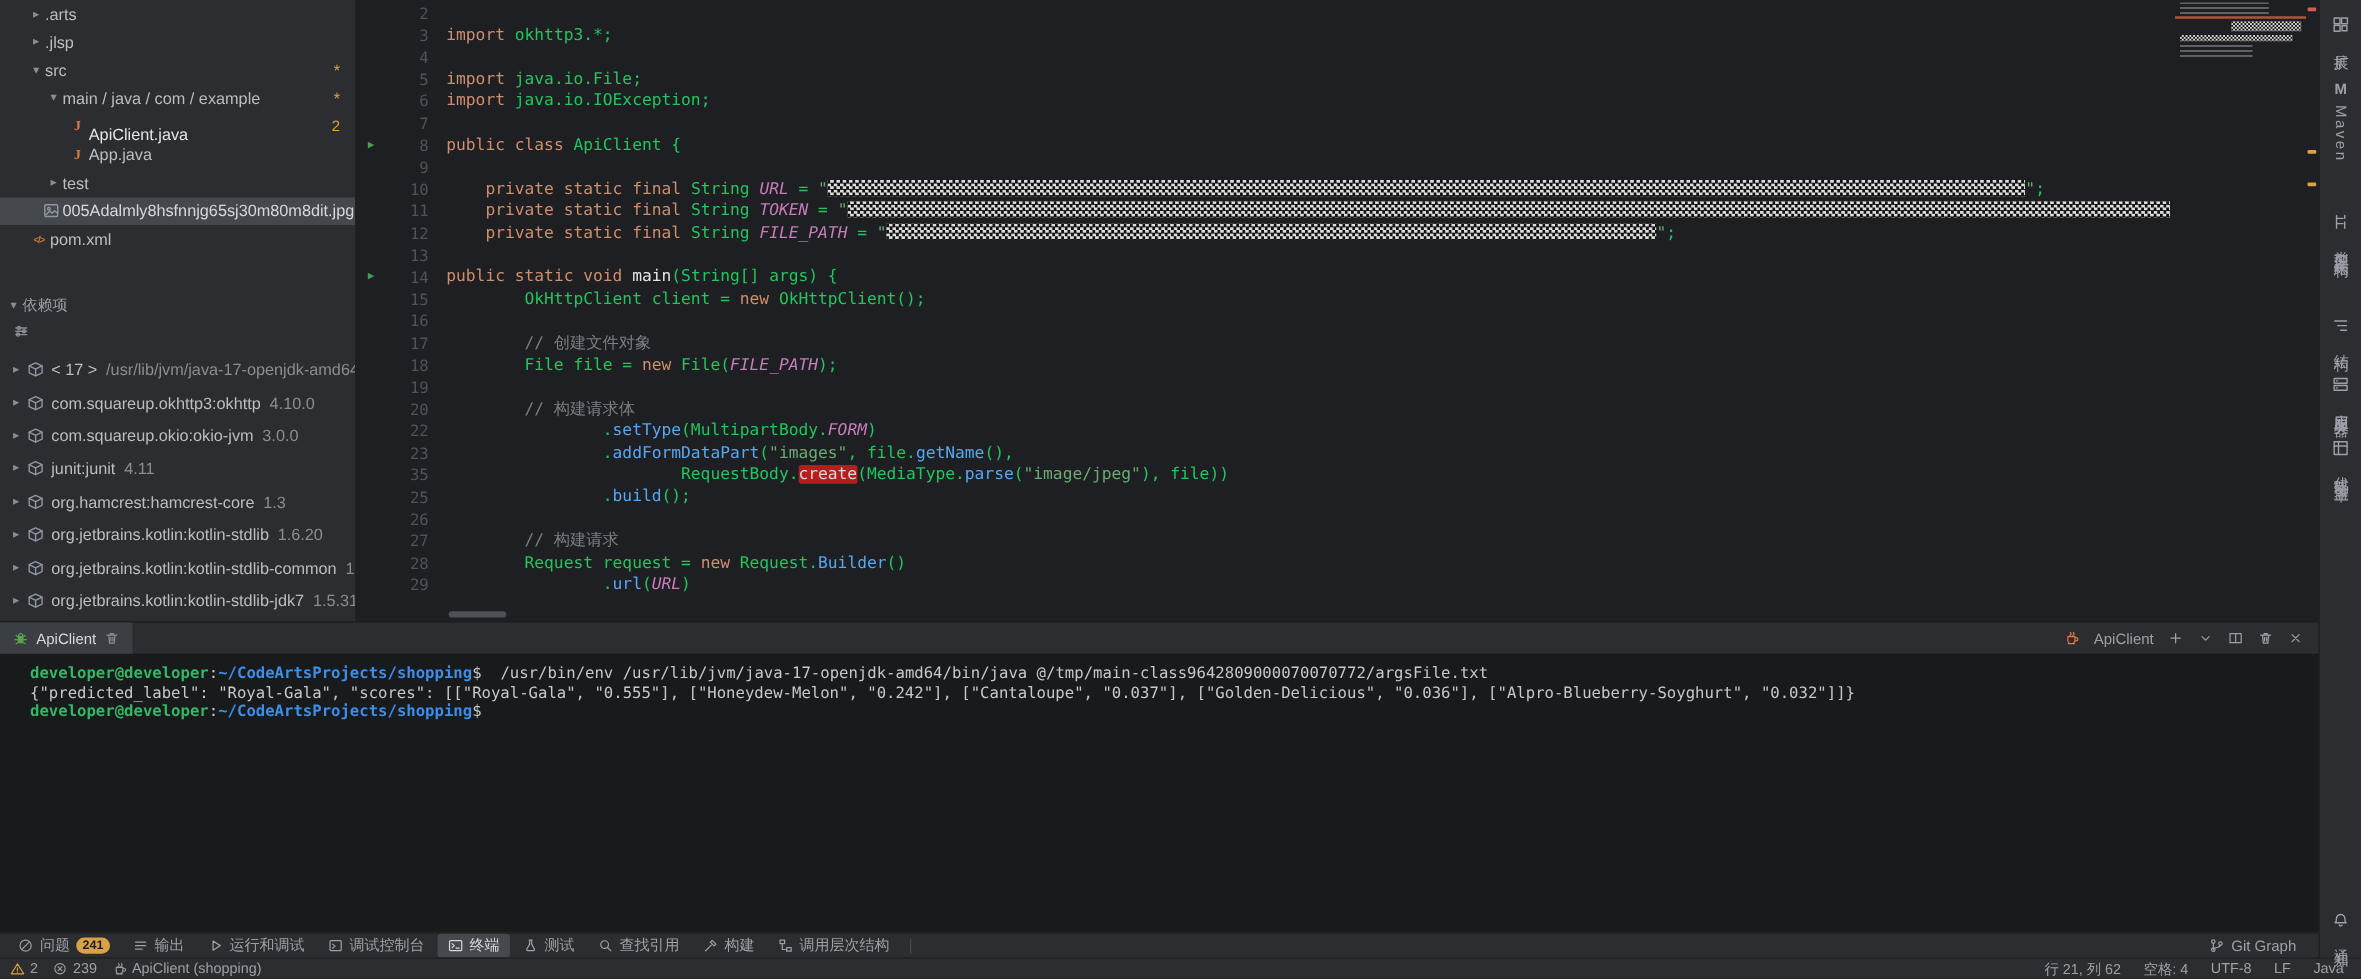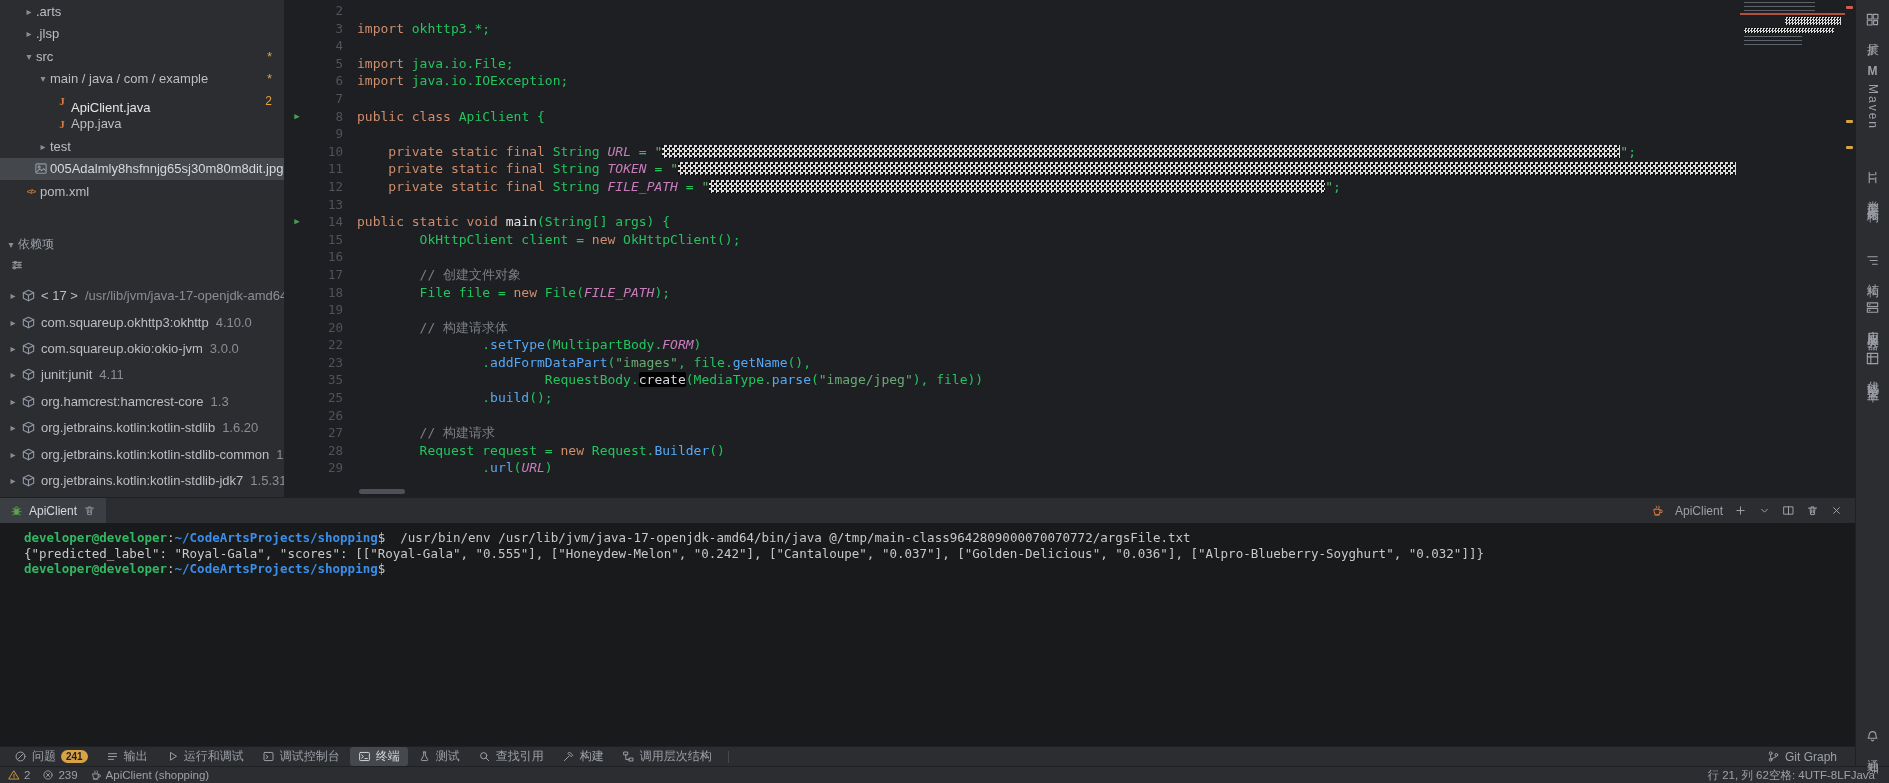--- a/index.html
+++ b/index.html
@@ -35,21 +35,21 @@
 .lnum{width:34px;min-width:34px;text-align:right;color:#4e535c;font-size:12.5px}
 .caret .lnum{color:#a9adb5}
 .ctext{padding-left:14px;position:relative}
 .tk-kw{color:#cf8e6d}
 .tk-pl{color:#22c55e}
 .tk-str{color:#6aab73}
 .tk-cm{color:#7a7e85}
 .tk-fn{color:#56a8f5}
 .tk-const{color:#c77dbb;font-style:italic}
 .tk-decl{color:#e5e5e5;font-weight:normal}
-.tk-hl{color:#d6d8dd;background:#000000;border-radius:2px}
+.tk-hl{color:#d6d8dd;background:#b91c1c;border-radius:2px}
 .redact{display:inline-block;height:13px;vertical-align:-2px;background:repeating-conic-gradient(#dcdcdc 0% 25%,#101010 0% 50%) 0 0/5px 5px}
 .bulb{position:absolute;left:10px;top:2px;width:13px;height:13px}
 .hscroll{position:absolute;bottom:3px;left:74px;width:46px;height:5px;background:#4d5157;border-radius:3px}
 
 .minimap-col{width:105px;min-width:105px;position:relative;background:#1e1f22}
 .mm-lines{position:absolute;left:4px;background:repeating-linear-gradient(to bottom,#5d6168 0 1.5px,transparent 1.5px 4px)}
 .mm-orange{position:absolute;top:13px;left:0;width:100%;height:2px;background:#b45138}
 .mm-check{position:absolute;background:repeating-conic-gradient(#d8d8d8 0% 25%,#151515 0% 50%) 0 0/3px 3px}
 .stripe-col{width:10px;min-width:10px;position:relative;background:#1e1f22}
 .tick{position:absolute;left:1px;width:7px;height:3px;border-radius:1px}
@@ -70,21 +70,21 @@
 .pbadge{background:#d9a243;color:#1e1f22;font-size:10px;font-weight:bold;border-radius:8px;padding:0 5px;line-height:13px}
 .vdiv{width:1px;height:12px;background:#45484d;margin:0 6px}
 
 .right-strip{width:34px;min-width:34px;background:#2b2d30;border-left:1px solid #1f2023;position:relative;display:flex;flex-direction:column;align-items:center}
 .rt-item{display:flex;flex-direction:column;align-items:center;gap:6px;color:#9da0a8;cursor:pointer}
 .vlabel{writing-mode:vertical-rl;font-size:12px;letter-spacing:2px}
 .mletter{font-weight:bold;font-size:12px;color:#9da0a8}
 
 .status{height:17px;min-height:17px;background:#2b2d30;border-top:1px solid #1f2023;display:flex;align-items:center;font-size:11.5px;color:#9da0a8;padding:0 14px 0 8px}
 .sleft{display:flex;align-items:center;gap:12px}
-.sright{margin-left:auto;display:flex;align-items:center;}
+.sright{margin-left:auto;display:flex;align-items:center;gap:18px}
 .sitem{display:flex;align-items:center;gap:4px;white-space:nowrap;cursor:pointer}
 
 .icon{display:inline-flex;align-items:center;justify-content:center}
 .icon svg{width:100%;height:100%;fill:none;stroke:currentColor;stroke-width:1.2;stroke-linecap:round;stroke-linejoin:round}
 </style>
 </head>
 <body>
 
 <div class="app">
   <div class="top">

